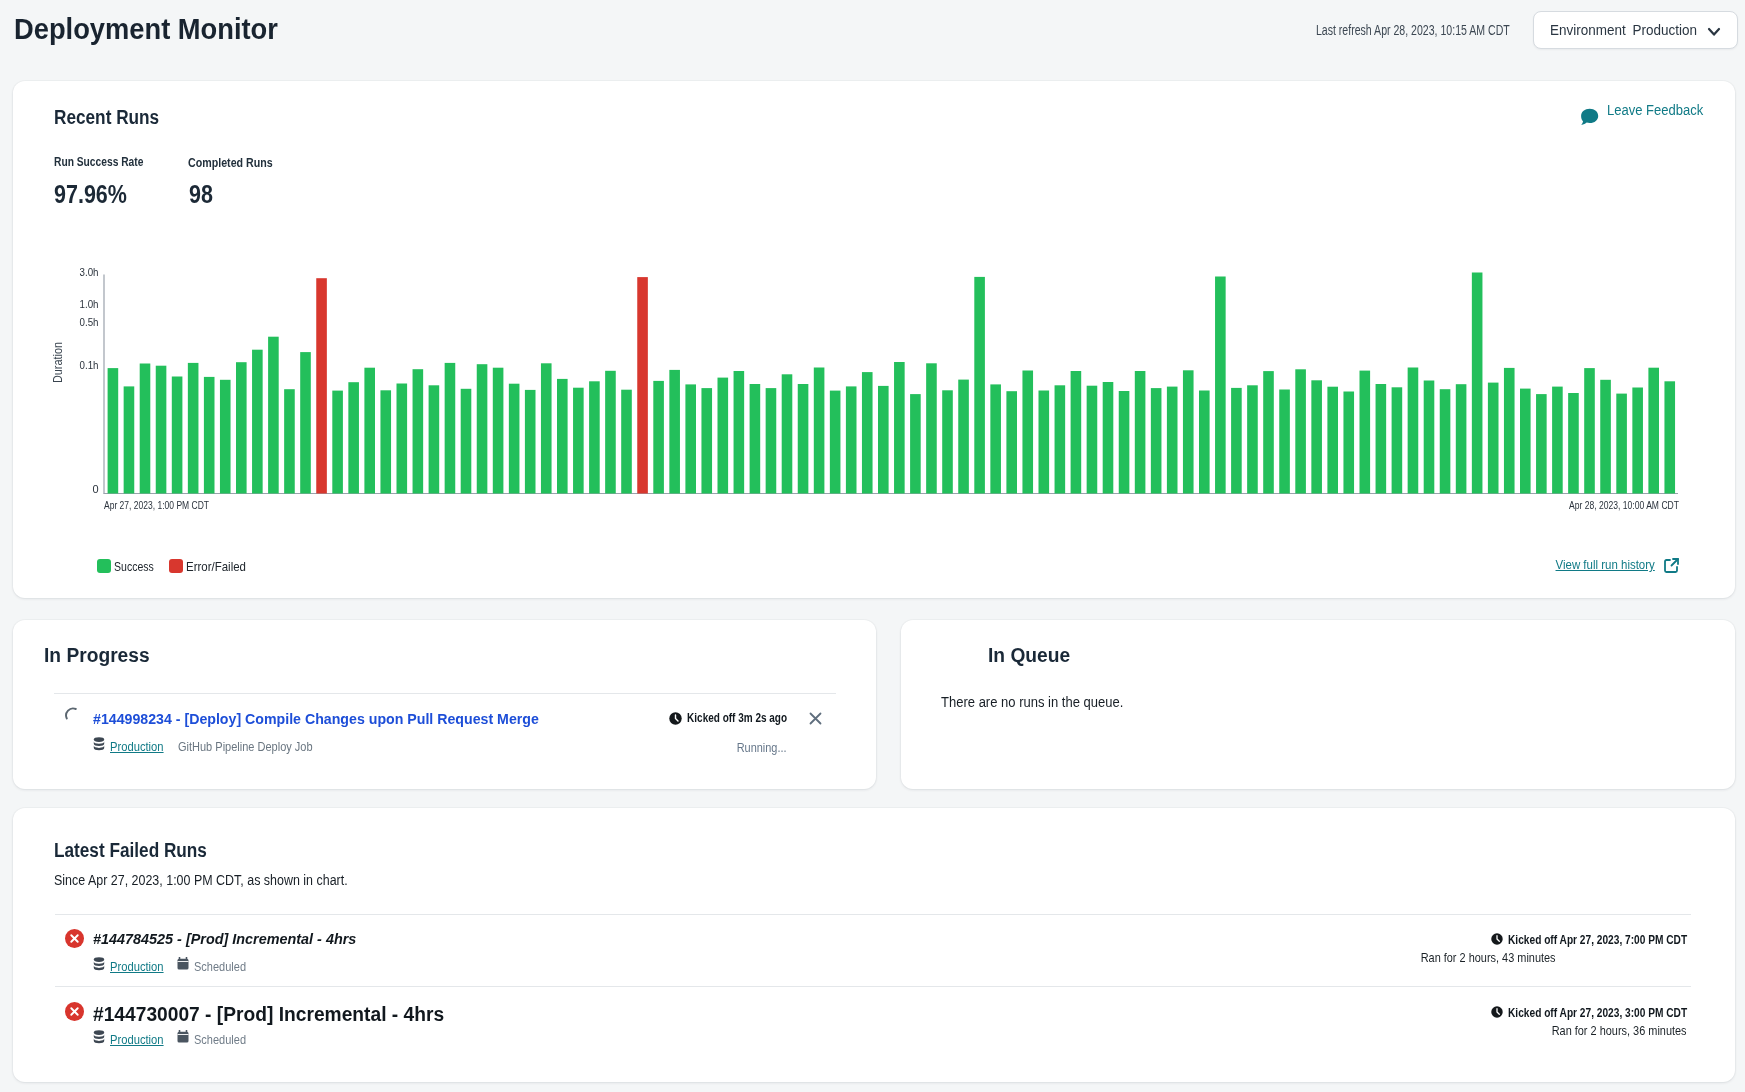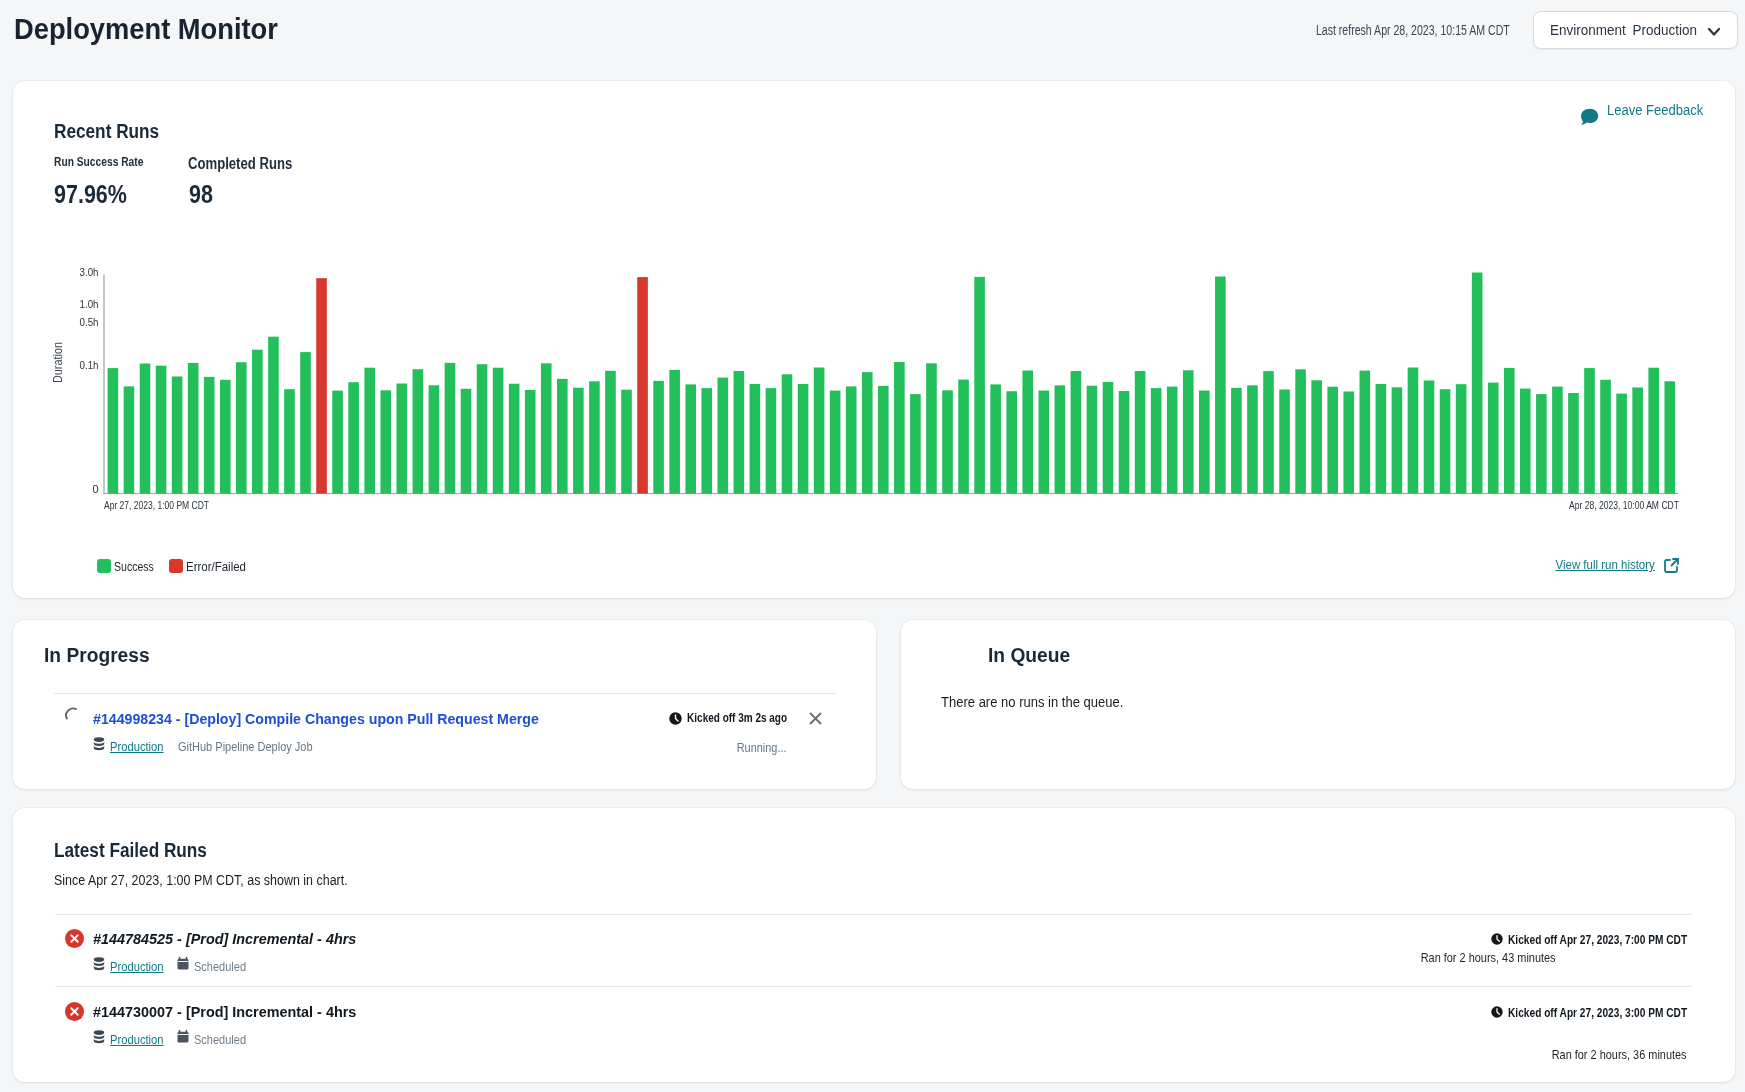--- a/index.html
+++ b/index.html
@@ -13,29 +13,29 @@
 <div class="abs" style="left:14px; top:10px; font-size:30px; font-weight:bold; color:#192430; line-height:38px;"><span style="display:inline-block; transform:scaleX(0.91); transform-origin:0 50%; white-space:pre;">Deployment Monitor</span></div>
 <div class="abs" style="right:235px; top:22px; white-space:nowrap; font-size:14px; color:#3C4752;"><span style="display:inline-block; transform:scaleX(0.755); transform-origin:100% 50%; white-space:pre;">Last refresh Apr 28, 2023, 10:15 AM CDT</span></div>
 <div class="abs" style="left:1533px; top:11px; width:205px; height:38px; background:#fff; border:1px solid #D6DBE0; border-radius:8px; box-shadow:0 1px 2px rgba(16,24,40,.05);">
   <span class="abs" style="left:16px; top:10px; font-size:14.5px; color:#2A3642;"><span style="display:inline-block; transform:scaleX(0.93); transform-origin:0 50%; white-space:pre;">Environment Production</span></span>
   <svg class="abs" style="left:173px; top:14px;" width="14" height="12" viewBox="0 0 14 12">
       <path d="M2 3 L7 8.6 L12 3" fill="none" stroke="#2A3642" stroke-width="2.2" stroke-linecap="round" stroke-linejoin="round"></path>
     </svg>
 </div>
 
 <div class="card" style="left:13px; top:81px; width:1722px; height:517px;"></div>
-<div class="abs h2" style="left:54px; top:120px;"><span style="display:inline-block; transform:scaleX(0.86); transform-origin:0 50%; white-space:pre;">Recent Runs</span></div>
+<div class="abs h2" style="left:54px; top:106px;"><span style="display:inline-block; transform:scaleX(0.86); transform-origin:0 50%; white-space:pre;">Recent Runs</span></div>
 
 <svg class="abs" style="left:1580px; top:108px;" width="19" height="18" viewBox="0 0 19 18">
   <path d="M9.7 0.8 C14.6 0.8 18.2 3.9 18.2 7.9 C18.2 11.9 14.6 15 9.7 15 C8.6 15 7.6 14.85 6.7 14.6 C5.6 15.5 3.6 16.7 1.3 17 C2.2 16 2.85 14.4 3 13.3 C1.7 12 1.1 10.1 1.1 7.9 C1.1 3.9 4.8 0.8 9.7 0.8 Z" fill="#107A86"></path>
 </svg>
 <div class="abs teal" style="left:1607px; top:102px; font-size:14px;"><span style="display:inline-block; transform:scaleX(0.93); transform-origin:0 50%; white-space:pre;">Leave Feedback</span></div>
 
 <div class="abs" style="left:54px; top:155px; font-size:12.5px; font-weight:bold; color:#22303C;"><span style="display:inline-block; transform:scaleX(0.82); transform-origin:0 50%; white-space:pre;">Run Success Rate</span></div>
-<div class="abs" style="left:188px; top:155px; font-size:16px; font-weight:bold; color:#22303C;"><span style="display:inline-block; transform:scaleX(0.82); transform-origin:0 50%; white-space:pre;">Completed Runs</span></div>
+<div class="abs" style="left:188px; top:155px; font-size:13px; font-weight:bold; color:#22303C;"><span style="display:inline-block; transform:scaleX(0.82); transform-origin:0 50%; white-space:pre;">Completed Runs</span></div>
 <div class="abs" style="left:54px; top:179.5px; font-size:25px; font-weight:bold; color:#1C2936;"><span style="display:inline-block; transform:scaleX(0.86); transform-origin:0 50%; white-space:pre;">97.96%</span></div>
 <div class="abs" style="left:189px; top:179.5px; font-size:25px; font-weight:bold; color:#1C2936;"><span style="display:inline-block; transform:scaleX(0.86); transform-origin:0 50%; white-space:pre;">98</span></div>
 
 <svg class="abs" style="left:40px; top:258px;" width="1650" height="262" viewBox="0 0 1650 262">
   <g transform="rotate(-90 22 104.5)">
       <text x="22" y="104.5" text-anchor="middle" font-size="12" fill="#3A4550" font-family="Liberation Sans" textLength="41" lengthAdjust="spacingAndGlyphs">Duration</text>
     </g>
   <text x="58.5" y="18.3" text-anchor="end" font-size="11" fill="#2A323C" textLength="19" lengthAdjust="spacingAndGlyphs">3.0h</text>
   <text x="58.5" y="49.7" text-anchor="end" font-size="11" fill="#2A323C" textLength="19" lengthAdjust="spacingAndGlyphs">1.0h</text>
   <text x="58.5" y="67.6" text-anchor="end" font-size="11" fill="#2A323C" textLength="19" lengthAdjust="spacingAndGlyphs">0.5h</text>
@@ -217,31 +217,31 @@
     <path d="M6.5 3 V6.5 L9 9" fill="none" stroke="#fff" stroke-width="1.4" stroke-linecap="round" stroke-linejoin="round"></path>
   </svg>
 <div class="abs" style="left:1389px; top:932px; width:298px; text-align:right; font-size:13.5px; font-weight:bold; color:#11181E;"><span style="display:inline-block; transform:scaleX(0.752); transform-origin:100% 50%; white-space:pre;">Kicked off Apr 27, 2023, 7:00 PM CDT</span></div>
 <div class="abs" style="left:1389px; top:950px; width:298px; font-size:13.5px; color:#1A2126;"><span style="display:inline-block; transform:scaleX(0.81); transform-origin:100% 50%; white-space:pre;">Ran for 2 hours, 43 minutes</span></div>
 <div class="abs" style="left:55px; top:986px; width:1636px; height:1px; background:#E4E7EA;"></div>
 
 <svg class="abs" style="left:64.5px; top:1001.5px;" width="19" height="19" viewBox="0 0 20 20">
     <circle cx="10" cy="10" r="10" fill="#D8352D"></circle>
     <path d="M6.6 6.6 L13.4 13.4 M13.4 6.6 L6.6 13.4" stroke="#fff" stroke-width="2" stroke-linecap="round"></path>
   </svg>
-<div class="abs" style="left:93px; top:1003px; font-size:15px; font-weight:bold; color:#11181E;"><span style="display:inline-block; transform:scaleX(0.96); transform-origin:0 50%; white-space:pre;">#144730007 - [Prod] Incremental - 4hrs</span></div>
+<div class="abs" style="left:93px; top:1003px; font-size:20px; font-weight:bold; color:#11181E;"><span style="display:inline-block; transform:scaleX(0.96); transform-origin:0 50%; white-space:pre;">#144730007 - [Prod] Incremental - 4hrs</span></div>
 <svg class="abs" style="left:93px; top:1030px;" width="12" height="14" viewBox="0 0 12 14">
     <ellipse cx="6" cy="2.6" rx="5.2" ry="2.3" fill="#3D4752"></ellipse>
   <path d="M0.8 4.4 C0.8 5.7 3.1 6.7 6 6.7 C8.9 6.7 11.2 5.7 11.2 4.4 V6.8 C11.2 8.1 8.9 9.1 6 9.1 C3.1 9.1 0.8 8.1 0.8 6.8 Z" fill="#3D4752"></path>
   <path d="M0.8 8.6 C0.8 9.9 3.1 10.9 6 10.9 C8.9 10.9 11.2 9.9 11.2 8.6 V11 C11.2 12.3 8.9 13.3 6 13.3 C3.1 13.3 0.8 12.3 0.8 11 Z" fill="#3D4752"></path>
   </svg>
 <div class="abs teal" style="left:110px; top:1032px; font-size:13.5px;"><span style="display:inline-block; transform:scaleX(0.83); transform-origin:0 50%; white-space:pre; text-decoration:underline;">Production</span></div>
 <svg class="abs" style="left:177px; top:1030px;" width="12" height="13" viewBox="0 0 12 13">
     <path d="M2.5 0.5 V2 M9.5 0.5 V2" stroke="#4A5560" stroke-width="1.6" stroke-linecap="round"></path>
   <rect x="0.5" y="1.8" width="11" height="10.7" rx="1.6" fill="#4A5560"></rect>
   <rect x="0.5" y="4" width="11" height="1" fill="#fff" opacity="0.9"></rect>
   </svg>
 <div class="abs" style="left:194px; top:1032px; font-size:13.5px; color:#707C88;"><span style="display:inline-block; transform:scaleX(0.815); transform-origin:0 50%; white-space:pre;">Scheduled</span></div>
 <svg class="abs" style="left:1490.5px; top:1006px;" width="12" height="12" viewBox="0 0 13 13">
     <circle cx="6.5" cy="6.5" r="6.2" fill="#14181B"></circle>
     <path d="M6.5 3 V6.5 L9 9" fill="none" stroke="#fff" stroke-width="1.4" stroke-linecap="round" stroke-linejoin="round"></path>
   </svg>
 <div class="abs" style="left:1389px; top:1005px; width:298px; text-align:right; font-size:13.5px; font-weight:bold; color:#11181E;"><span style="display:inline-block; transform:scaleX(0.752); transform-origin:100% 50%; white-space:pre;">Kicked off Apr 27, 2023, 3:00 PM CDT</span></div>
-<div class="abs" style="left:1389px; top:1023px; width:298px; text-align:right; font-size:13.5px; color:#1A2126;margin-top:24px;"><span style="display:inline-block; transform:scaleX(0.81); transform-origin:100% 50%; white-space:pre;">Ran for 2 hours, 36 minutes</span></div>
+<div class="abs" style="left:1389px; top:1023px; width:298px; text-align:right; font-size:13.5px; color:#1A2126;"><span style="display:inline-block; transform:scaleX(0.81); transform-origin:100% 50%; white-space:pre;">Ran for 2 hours, 36 minutes</span></div>
 
 </body></html>

